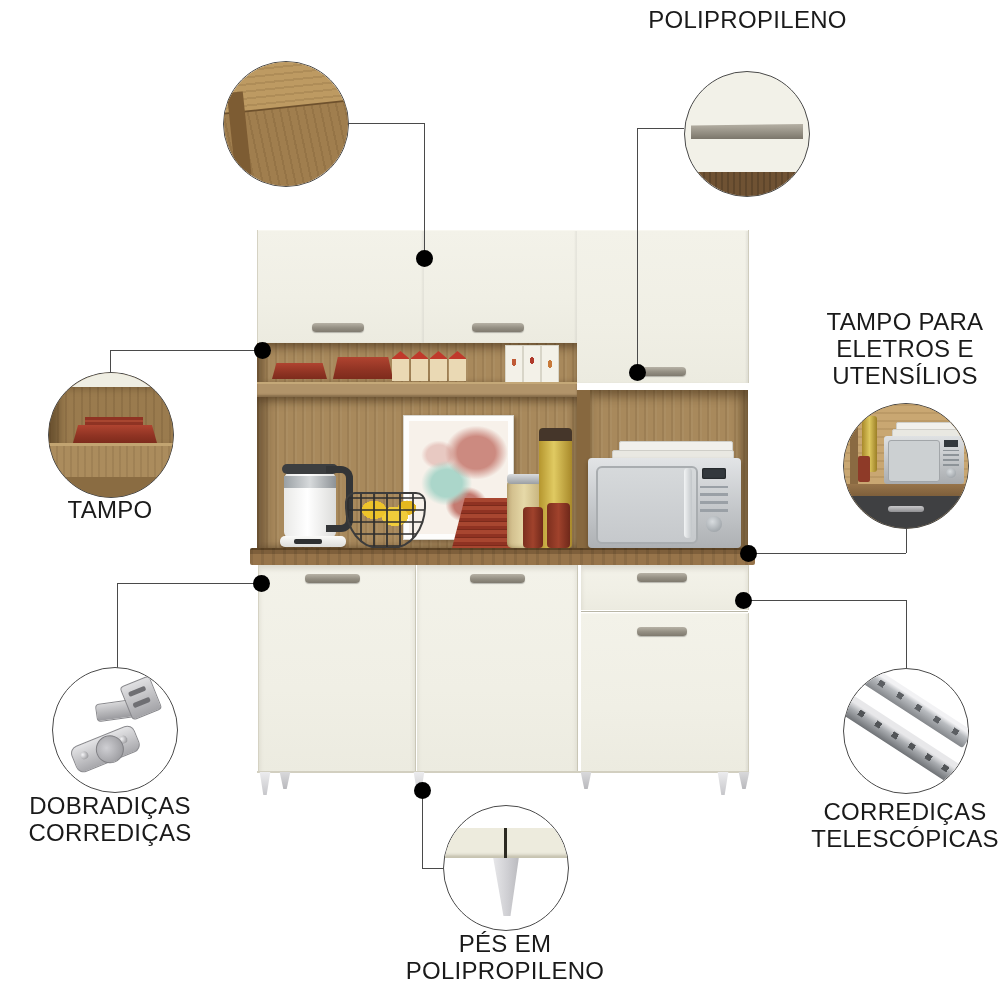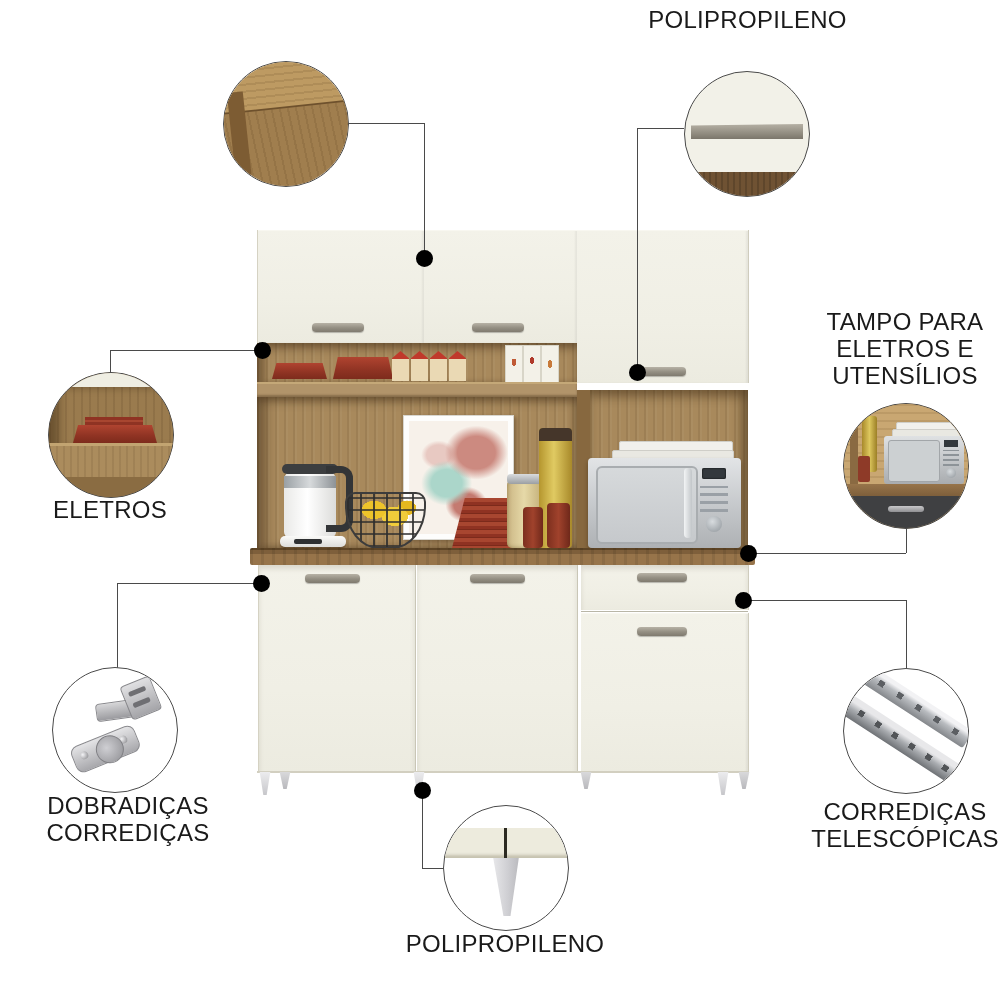--- a/index.html
+++ b/index.html
@@ -185,36 +185,36 @@
 
   <div class="dcircle" style="left:48px;top:372px;background:#9a7b4e;">
     <div class="abs" style="left:0;top:0;width:124px;height:14px;background:#efeee3;"></div>
     <div class="abs" style="left:0;top:14px;width:124px;height:62px;background:#9a7b4e;background-image:repeating-linear-gradient(90deg,rgba(60,38,15,.12) 0 2px,transparent 2px 8px);box-shadow:inset 10px 0 8px rgba(40,24,8,.4);"></div>
     <div class="abs" style="left:36px;top:44px;width:58px;height:8px;background:repeating-linear-gradient(180deg,#8f3323 0 3px,#a84630 3px 5px);"></div>
     <div class="abs" style="left:24px;top:52px;width:84px;height:18px;background:linear-gradient(180deg,#b04430,#8f3323 60%,#7d2b1c);clip-path:polygon(6% 0,94% 0,100% 100%,0 100%);"></div>
     <div class="abs" style="left:0;top:70px;width:124px;height:34px;background:#ab8c5d;background-image:repeating-linear-gradient(90deg,rgba(60,38,15,.1) 0 2px,transparent 2px 7px);box-shadow:inset 0 3px 0 #c2a471;"></div>
     <div class="abs" style="left:0;top:104px;width:124px;height:20px;background:#8a6c42;"></div>
   </div>
   <div class="clabel" style="left:10px;top:496px;width:200px;">
-    <div>ELETROS</div>
+    <div>TAMPO</div>
   </div>
 
   <div class="dcircle" style="left:52px;top:667px;">
     <div class="abs" style="left:10px;top:24px;width:104px;height:76px;transform:rotate(-22deg);">
       <div class="abs" style="left:2px;top:38px;width:66px;height:26px;border-radius:8px;background:linear-gradient(180deg,#e4e4e6,#a7a7ab);border:1px solid #8a8a8e;"></div>
       <div class="abs" style="left:10px;top:46px;width:8px;height:8px;border-radius:50%;background:radial-gradient(circle at 35% 35%,#f4f4f6,#808084);"></div>
       <div class="abs" style="left:52px;top:46px;width:8px;height:8px;border-radius:50%;background:radial-gradient(circle at 35% 35%,#f4f4f6,#808084);"></div>
       <div class="abs" style="left:26px;top:40px;width:26px;height:26px;border-radius:50%;background:radial-gradient(circle at 40% 40%,#cfcfd3,#8e8e92);border:1px solid #7f7f83;"></div>
       <div class="abs" style="left:40px;top:12px;width:44px;height:16px;border-radius:4px;background:linear-gradient(180deg,#d6d6d8,#9a9a9e);border:1px solid #88888c;transform:rotate(14deg);"></div>
       <div class="abs" style="left:72px;top:0;width:30px;height:34px;border-radius:4px;background:linear-gradient(180deg,#e0e0e2,#a4a4a8);border:1px solid #88888c;"></div>
       <div class="abs" style="left:78px;top:8px;width:18px;height:5px;border-radius:2px;background:#6f6f73;"></div>
       <div class="abs" style="left:78px;top:20px;width:18px;height:5px;border-radius:2px;background:#6f6f73;"></div>
     </div>
   </div>
-  <div class="clabel" style="left:28px;top:792px;width:200px;">
+  <div class="clabel" style="left:10px;top:792px;width:200px;">
     <div>DOBRADIÇAS</div>
     <div>CORREDIÇAS</div>
   </div>
 
   <div class="dcircle" style="left:843px;top:668px;">
     <div class="abs" style="left:-14px;top:20px;width:150px;height:20px;transform:rotate(33deg);transform-origin:50% 50%;background:linear-gradient(180deg,#f2f2f4 0 20%,#b9bcc0 45%,#84878b 100%);border-radius:3px;">
       <div class="abs" style="left:0;top:7px;width:150px;height:6px;background:repeating-linear-gradient(90deg,#5c5f63 0 6px,transparent 6px 22px);"></div>
     </div>
     <div class="abs" style="left:-14px;top:62px;width:150px;height:22px;transform:rotate(33deg);transform-origin:50% 50%;background:linear-gradient(180deg,#e8e8ea 0 25%,#a9acb0 55%,#6f7276 100%);border-radius:3px;">
       <div class="abs" style="left:0;top:8px;width:150px;height:6px;background:repeating-linear-gradient(90deg,#515457 0 6px,transparent 6px 20px);"></div>
@@ -224,16 +224,17 @@
     <div>CORREDIÇAS</div>
     <div>TELESCÓPICAS</div>
   </div>
 
   <div class="dcircle" style="left:443px;top:805px;">
     <div class="abs" style="left:0;top:22px;width:124px;height:30px;background:#edebdd;box-shadow:inset 0 -3px 3px rgba(80,70,40,.25);"></div>
     <div class="abs" style="left:60px;top:22px;width:3px;height:30px;background:#2c2a22;"></div>
     <div class="abs" style="left:46px;top:52px;width:32px;height:58px;background:linear-gradient(90deg,#ececee,#cfcfd3 55%,#b5b5b9);clip-path:polygon(10% 0,90% 0,64% 100%,42% 100%);"></div>
   </div>
   <div class="clabel" style="left:385px;top:930px;width:240px;">
+    <div>PÉS EM</div>
     <div>POLIPROPILENO</div>
   </div>
 
 </div>
 
 </body></html>

